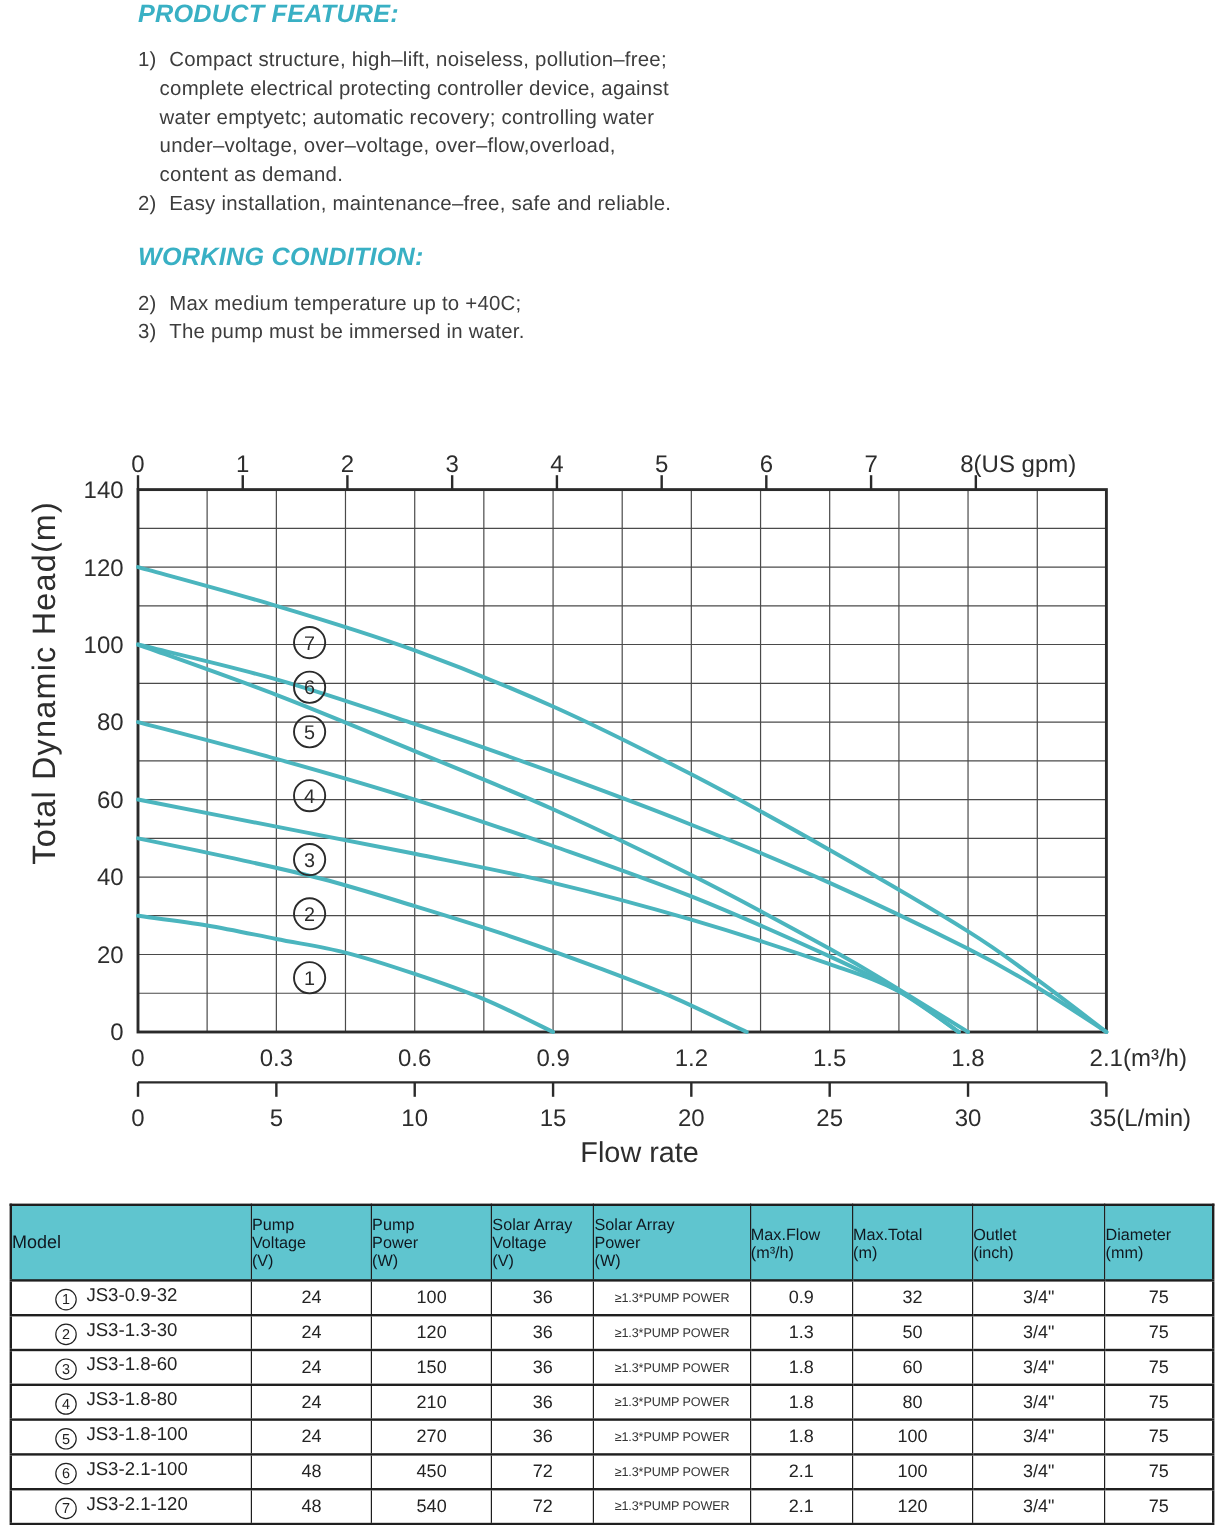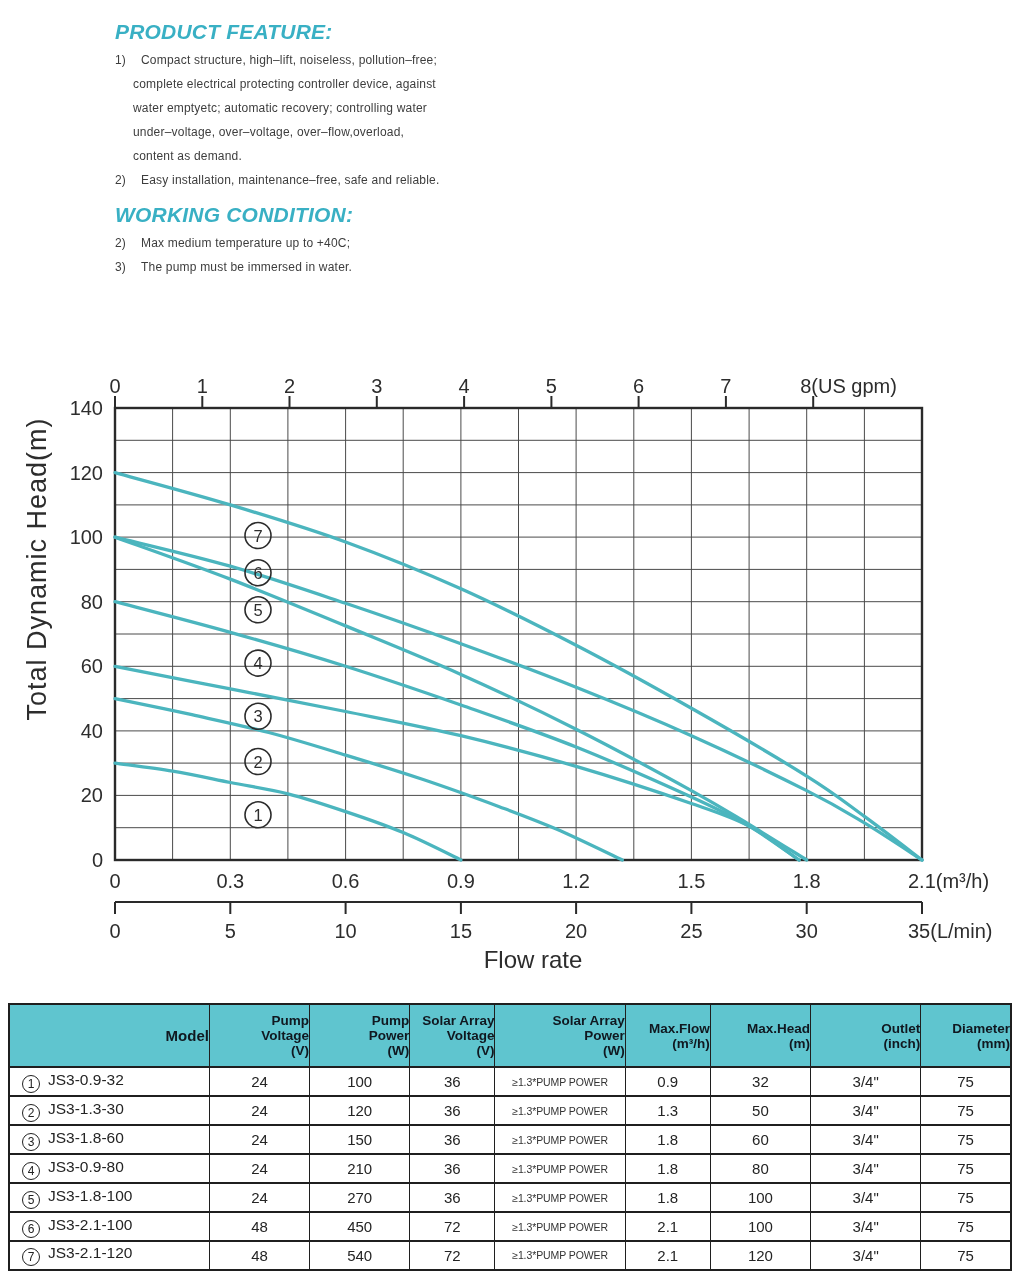--- a/index.html
+++ b/index.html
@@ -2,43 +2,43 @@
 <html><head>
 <meta charset="utf-8">
 <style>
   *{margin:0;padding:0;box-sizing:border-box}
   html,body{background:#fff}
   body{font-family:"Liberation Sans",sans-serif;color:#383838}
   .page{position:relative;width:1020px;height:1271px;background:#fff;overflow:hidden}
 
   .text-section{position:absolute;left:115px;width:575px}
   .sec-title{font-size:21px;font-weight:bold;font-style:italic;color:#39b0c4;letter-spacing:.2px}
-  .sec-body{margin-top:4px;font-size:12px;line-height:24px;color:#3d3d3d;letter-spacing:.2px}
+  .sec-body{margin-top:14px;font-size:17px;line-height:24px;color:#3d3d3d;letter-spacing:.2px}
   .txt-line{padding-left:18px;white-space:pre-wrap}
   .txt-line.first{padding-left:0}
   .num{display:inline-block;width:26px}
 
   .chart-wrap{position:absolute;left:0;top:360px;width:1020px;height:620px}
 
   .table-wrap{position:absolute;left:8px;top:1003px;width:1004px}
   table{width:100%;border-collapse:collapse;table-layout:fixed;border:2.5px solid #1f1f1f;border-bottom:3.5px solid #1f1f1f}
   th,td{border:1.6px solid #1f1f1f}
-  th{background:#5fc5cf;height:63px;font-weight:bold;font-size:13.5px;line-height:15px;color:#101820;text-align:right;vertical-align:middle}
+  th{background:#5fc5cf;height:63px;font-weight:normal;font-size:13.5px;line-height:15px;color:#101820;text-align:left;vertical-align:middle}
   th.model-h{font-size:15px}
   td{height:29px;font-size:15px;text-align:center;color:#242424;vertical-align:middle;border-top-width:2px;border-bottom-width:2px;background:#fff}
-  td.model-cell{text-align:left;padding-left:12px;font-size:15.5px}
+  td.model-cell{text-align:left;padding-left:36px;font-size:15.5px}
   td.solar-power-cell{font-size:10.5px;letter-spacing:-.1px;color:#333}
   .circ{display:inline-flex;width:18px;height:18px;border:1.3px solid #222;border-radius:50%;align-items:center;justify-content:center;font-size:12px;margin-right:8px;vertical-align:-3px;color:#222}
 </style>
 </head>
 <body>
 
 <div class="page">
 
-  <div class="text-section" style="top:20px">
+  <div class="text-section" style="top:0">
     <div class="sec-title">PRODUCT FEATURE:</div>
     <div class="sec-body">
         <div class="txt-item">
           <div class="txt-line first"><span class="num">1)</span><span>Compact structure, high–lift, noiseless, pollution–free;</span></div>
           <div class="txt-line rest">complete electrical protecting controller device, against</div>
           <div class="txt-line rest">water emptyetc; automatic recovery; controlling water</div>
           <div class="txt-line rest">under–voltage, over–voltage, over–flow,overload,</div>
           <div class="txt-line rest">content as demand.</div>
         </div>
         <div class="txt-item">
@@ -203,21 +203,21 @@
             <th class="">
               <div>Solar Array</div>
               <div>Power</div>
               <div>(W)</div>
             </th>
             <th class="">
               <div>Max.Flow</div>
               <div>(m³/h)</div>
             </th>
             <th class="">
-              <div>Max.Head</div>
+              <div>Max.Total</div>
               <div>(m)</div>
             </th>
             <th class="">
               <div>Outlet</div>
               <div>(inch)</div>
             </th>
             <th class="">
               <div>Diameter</div>
               <div>(mm)</div>
             </th>
@@ -251,21 +251,21 @@
             <td>24</td>
             <td>150</td>
             <td>36</td>
             <td class="solar-power-cell">≥1.3*PUMP POWER</td>
             <td>1.8</td>
             <td>60</td>
             <td>3/4"</td>
             <td>75</td>
           </tr>
           <tr>
-            <td class="model-cell"><span class="circ">4</span><span>JS3-0.9-80</span></td>
+            <td class="model-cell"><span class="circ">4</span><span>JS3-1.8-80</span></td>
             <td>24</td>
             <td>210</td>
             <td>36</td>
             <td class="solar-power-cell">≥1.3*PUMP POWER</td>
             <td>1.8</td>
             <td>80</td>
             <td>3/4"</td>
             <td>75</td>
           </tr>
           <tr>

